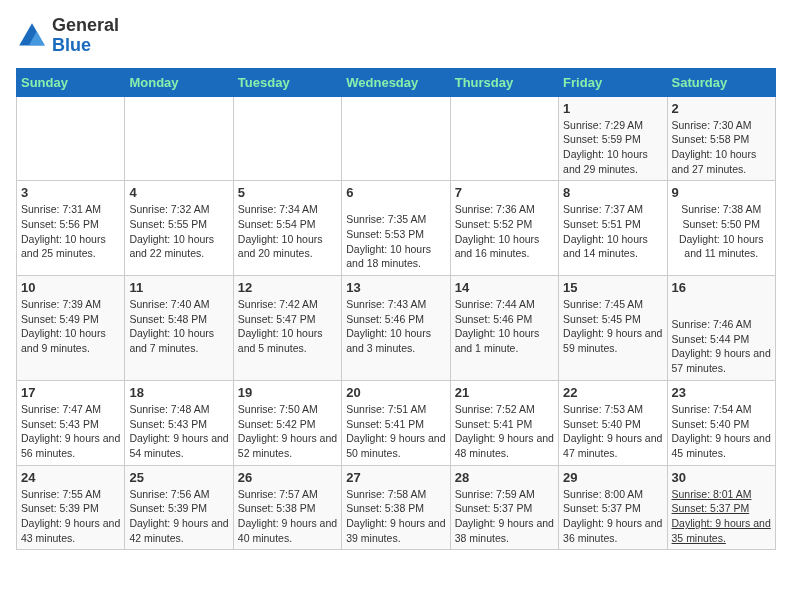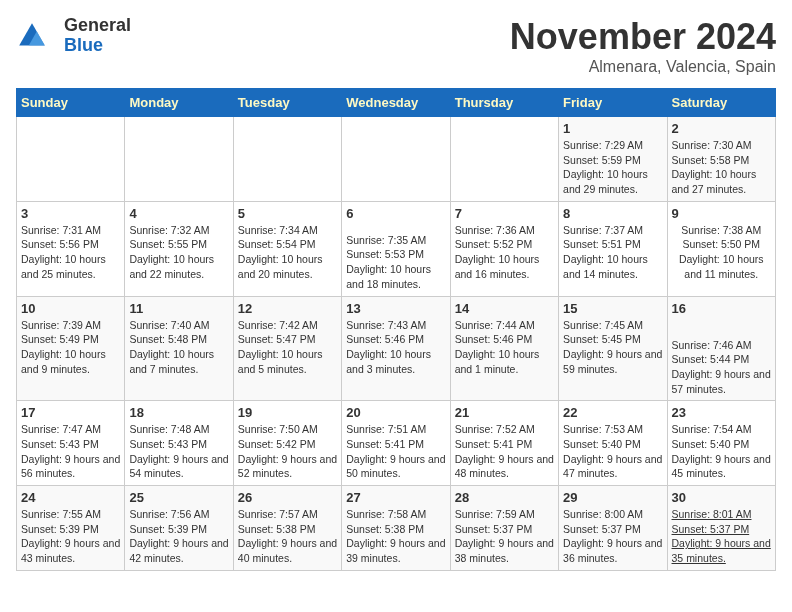--- a/index.html
+++ b/index.html
@@ -12,21 +12,21 @@
     }
     .header-area {
       display: flex;
       justify-content: space-between;
       align-items: flex-start;
       margin-bottom: 12px;
     }
     .logo {
       display: flex;
       align-items: center;
-      gap: 16px;
+      gap: 4px;
     }
     .logo-text {
       font-size: 18px;
       font-weight: bold;
       line-height: 1.1;
     }
     .logo-general { color: #333; }
     .logo-blue { color: #1a6bbd; }
     .logo-icon {
       width: 32px;
@@ -44,21 +44,21 @@
       font-size: 16px;
       color: #555;
     }
     table {
       width: 100%;
       border-collapse: collapse;
       font-size: 11px;
     }
     thead tr th {
       background-color: #1a6bbd;
-      color: #fef9c3;
+      color: #86efac;
       padding: 6px 4px;
       text-align: left;
       font-size: 13px;
       border: 1px solid #1a6bbd;
     }
     tbody tr td {
       border: 1px solid #ccc;
       vertical-align: top;
       padding: 4px;
       width: 108px;
@@ -91,24 +91,20 @@
   <div class="logo">
     <svg class="logo-icon" viewBox="0 0 40 40">
       <polygon points="20,4 36,32 4,32" fill="#1a6bbd"></polygon>
       <polygon points="26,14 36,32 16,32" fill="#5aabee" opacity="0.7"></polygon>
     </svg>
     <div class="logo-text">
       <span class="logo-general">General</span><br>
       <span class="logo-blue">Blue</span>
     </div>
   </div>
-  <div class="title-area">
-    <div class="month-title">November 2024</div>
-    <div class="location-title">Almenara, Valencia, Spain</div>
-  </div>
 </div>
 
 <table>
   <thead>
     <tr id="weekday-header">
     <th>Sunday</th>
         <th>Monday</th>
         <th>Tuesday</th>
         <th>Wednesday</th>
         <th>Thursday</th>

